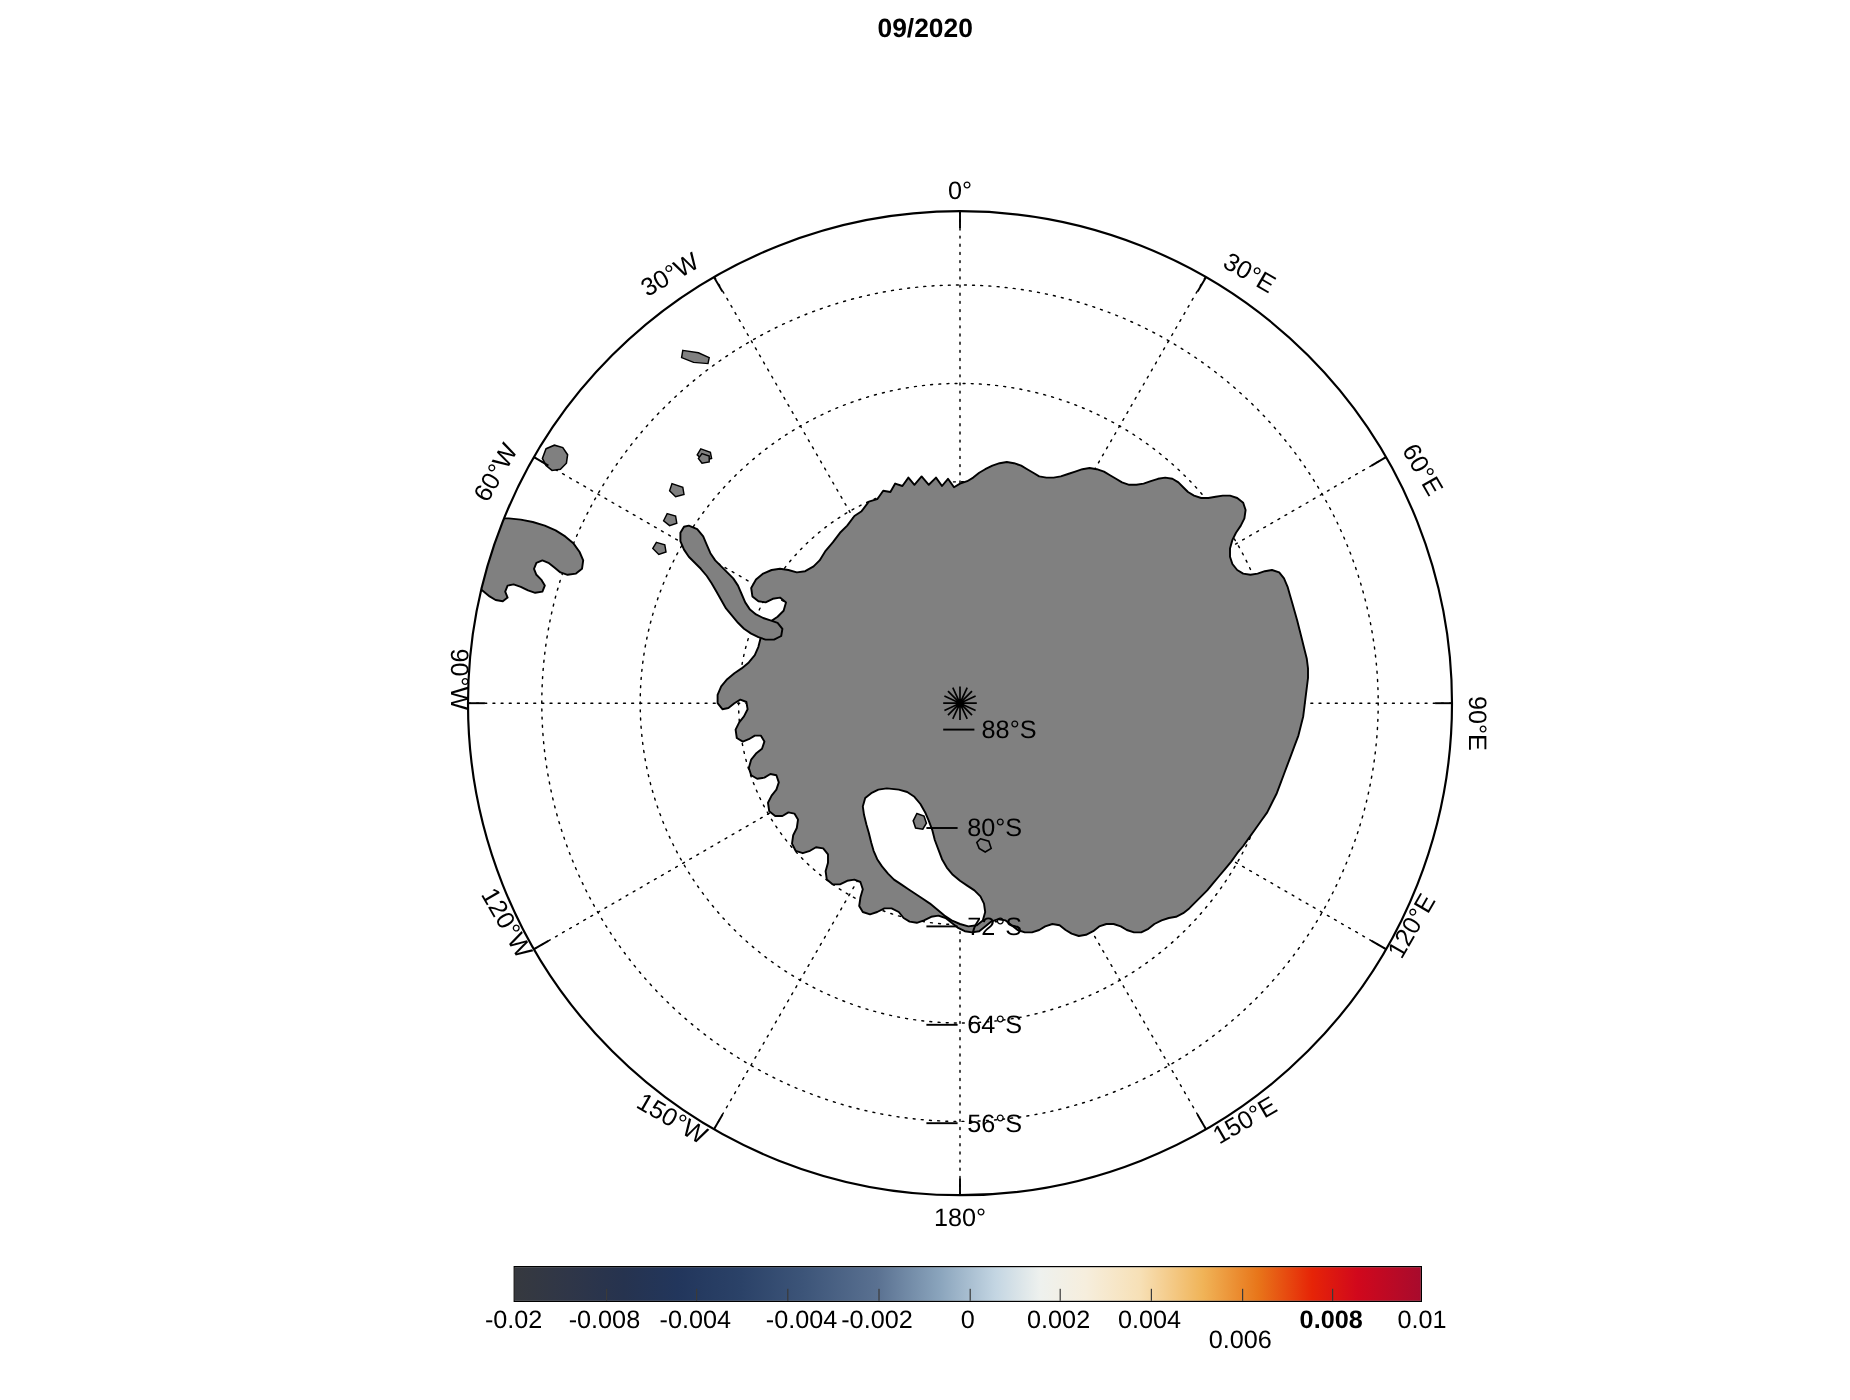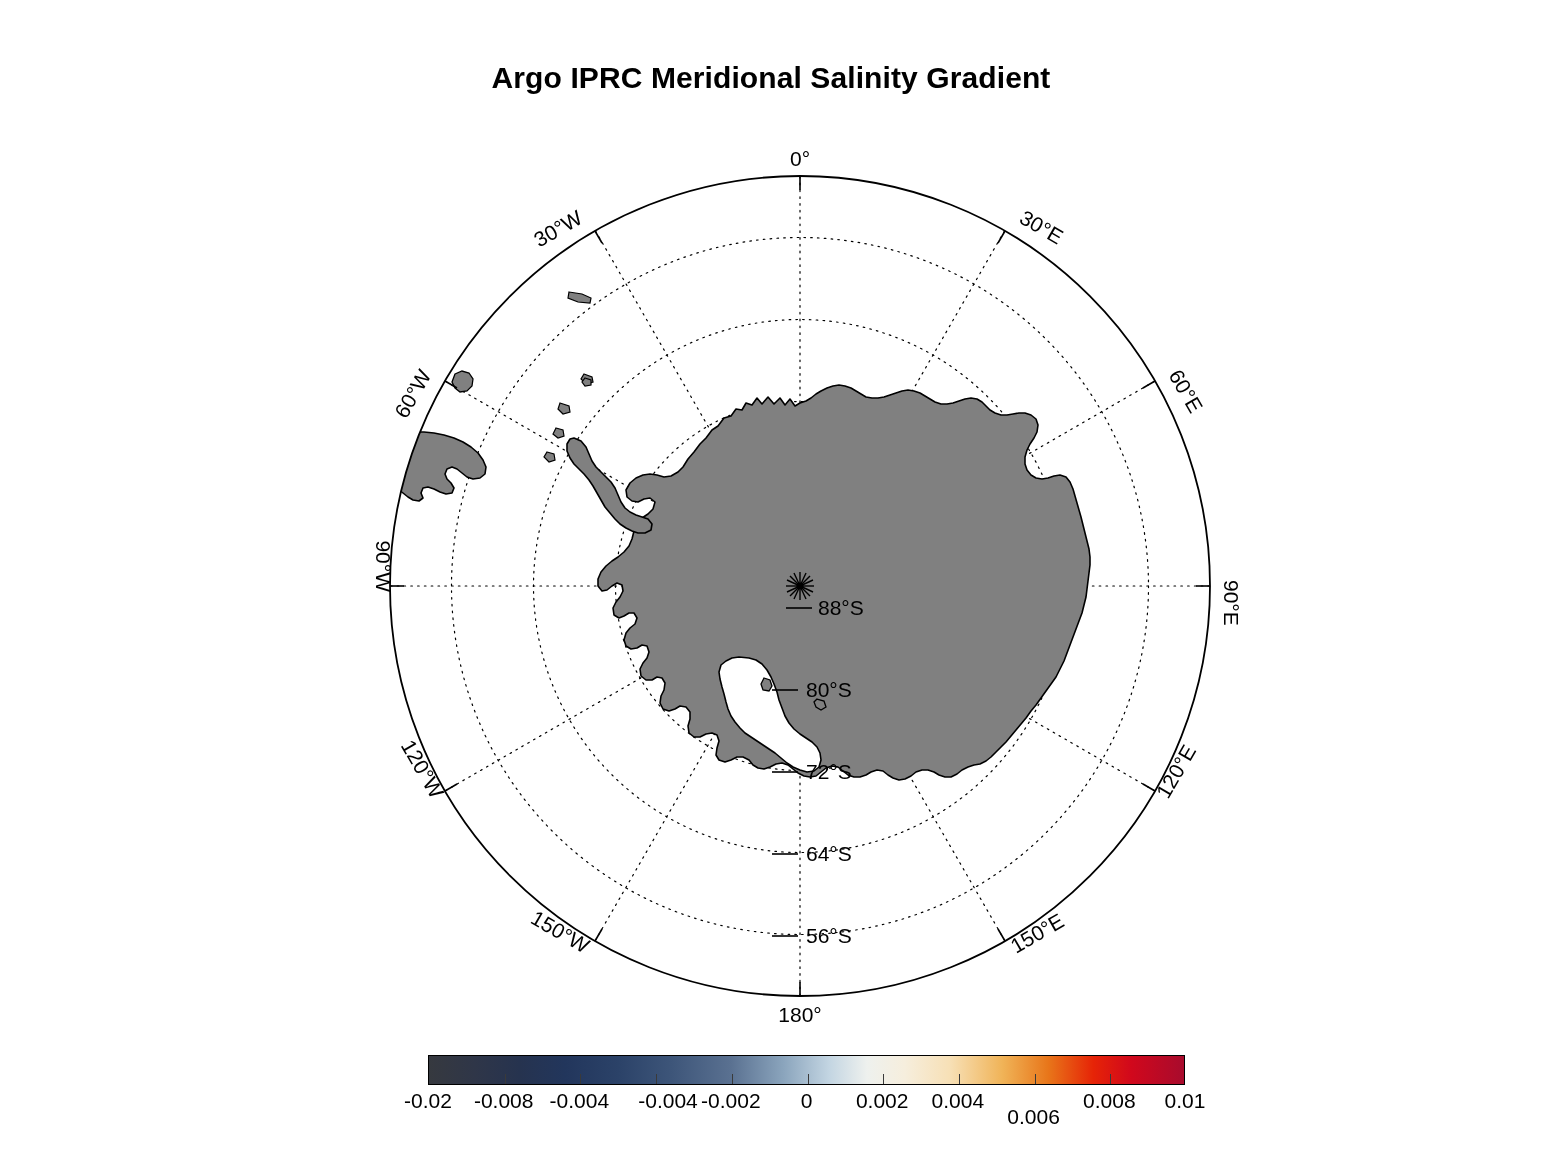--- a/index.html
+++ b/index.html
@@ -114,21 +114,21 @@
   .lat-label, .lon-label {
     font-family: "Liberation Sans", sans-serif;
     font-size: 21px;
     fill: #000000;
   }
 </style>
 </head>
 <body>
 
 <div id="title-block">
-  <div id="main-title">Argo IPRC Meridional Salinity Gradient</div>
+  <div id="sub-title">09/2020</div>
 </div>
 
 <div id="map-area">
   <svg id="map-svg" width="1542" height="1040" viewBox="0 0 1542 1040">
 
     <defs>
       <clipPath id="mapclip">
         <circle cx="800" cy="586" r="410"></circle>
       </clipPath>
     </defs>
@@ -330,17 +330,17 @@
   <div id="colorbar-ticklabels">
     <span class="cb-ticklabel" style="left:0px;">-0.02</span>
     <span class="cb-ticklabel" style="left:75.7px;text-align:right;">-0.008</span>
     <span class="cb-ticklabel" style="left:151.4px;">-0.004</span>
     <span class="cb-ticklabel" style="left:240px;text-align:center;">-0.004</span>
     <span class="cb-ticklabel" style="left:302.8px;">-0.002</span>
     <span class="cb-ticklabel" style="left:378.5px;">0</span>
     <span class="cb-ticklabel" style="left:454.2px;">0.002</span>
     <span class="cb-ticklabel" style="left:529.9px;">0.004</span>
     <span class="cb-ticklabel" style="left:605.6px;margin-top:16px;">0.006</span>
-    <span class="cb-ticklabel" style="left:681.3px;">0.008</span>
+    <span class="cb-ticklabel" style="left:681.3px;font-weight:bold;">0.008</span>
     <span class="cb-ticklabel" style="left:757px;">0.01</span>
   </div>
 
 </div>
 
 </body></html>

